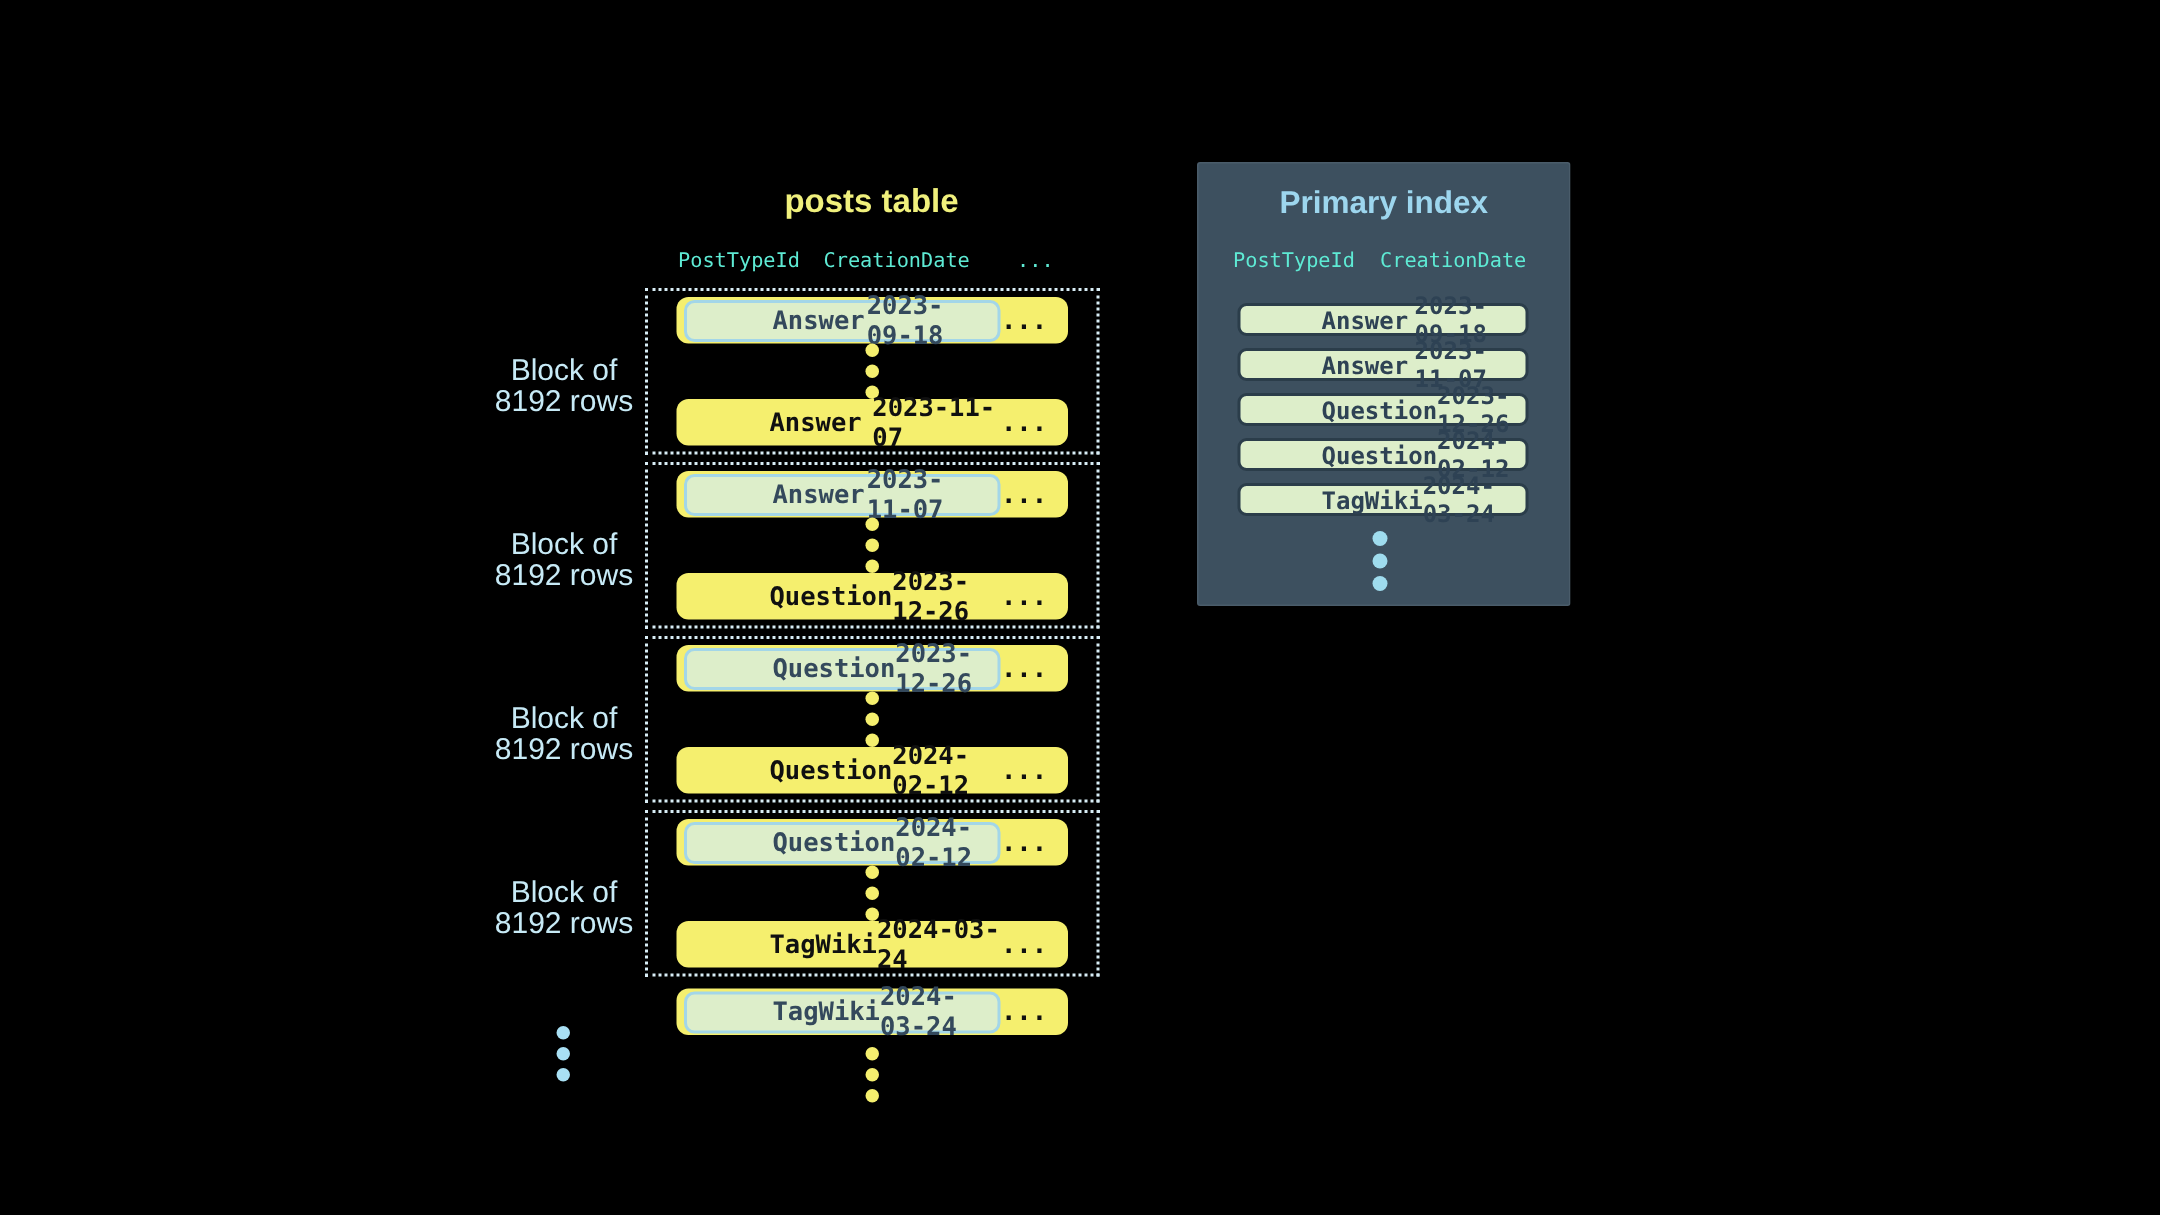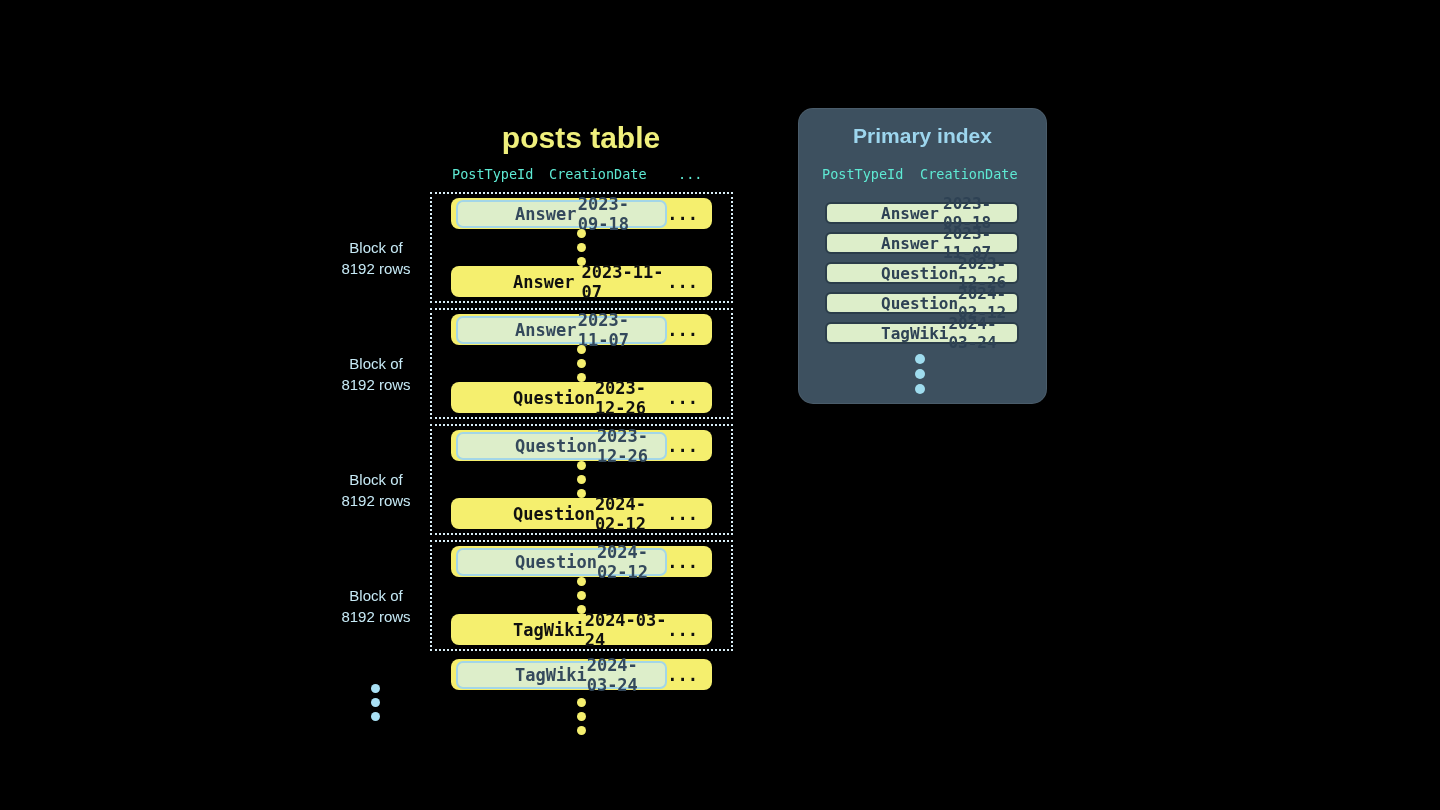--- a/index.html
+++ b/index.html
@@ -6,21 +6,21 @@
   body{
     width:1440px;height:810px;position:relative;overflow:hidden;
     background:#000000;
     font-family:"Liberation Sans", sans-serif;
   }
   .mono{font-family:"DejaVu Sans Mono","Liberation Mono",monospace;}
 
   
   .posts-title{
     position:absolute;left:431px;top:121px;width:300px;
-    text-align:center;font-size:30px;font-weight:600;color:#f0f07c;
+    text-align:center;font-size:22px;font-weight:600;color:#f0f07c;
   }
   .posts-header span, .index-header span{
     position:absolute;top:166px;
     font-family:"DejaVu Sans Mono","Liberation Mono",monospace;
     font-size:13.5px;font-weight:400;color:#5eead4;letter-spacing:0px;
   }
   .ph-0{left:452px;} .ph-1{left:549px;} .ph-2{left:678px;}
 
   #blocks{position:absolute;left:430px;top:192px;}
   .block{
@@ -49,29 +49,29 @@
   .vdots{display:flex;flex-direction:column;align-items:center;gap:5px;align-self:center;}
   .dot{width:9px;height:9px;border-radius:50%;}
   .dot.yellow{background:#f5ef6e;}
   .dot.blue{background:#a9e0f4;}
 
   .overflow-row{position:absolute;left:451px;top:659px;width:261px;}
   #table-bottom-dots{position:absolute;left:577px;top:698px;}
 
   .block-label{
     position:absolute;left:300px;width:152px;text-align:center;
-    color:#c7eaf6;font-size:15px;line-height:21px;font-weight:400;
+    color:#c7eaf6;font-size:20px;line-height:21px;font-weight:400;
   }
   #left-continuation-dots{position:absolute;left:371px;top:684px;}
 
   
   .index-panel{
     position:absolute;left:798px;top:108px;width:249px;height:296px;
     background:#3d505f;border:1px solid rgba(255,255,255,0.07);
-    border-radius:15px;box-sizing:border-box;
+    border-radius:2px;box-sizing:border-box;
   }
   .index-title{
     position:absolute;left:0;top:15px;width:100%;text-align:center;
     font-size:21px;font-weight:600;color:#9dd6ee;
   }
   .ih-0{left:822px;} .ih-1{left:920px;}
   #index-rows{
     position:absolute;left:825px;top:202px;
     display:flex;flex-direction:column;gap:8px;
   }

